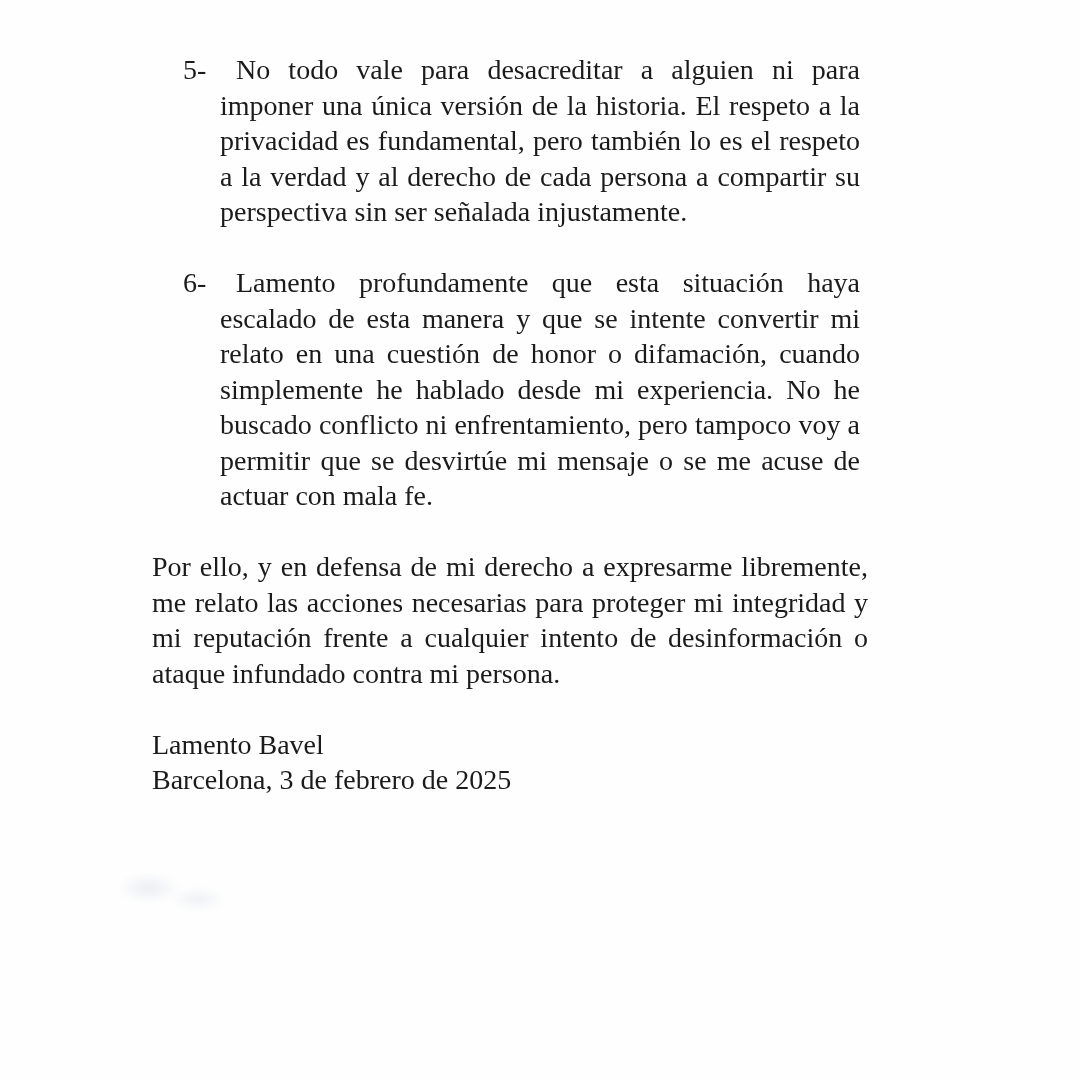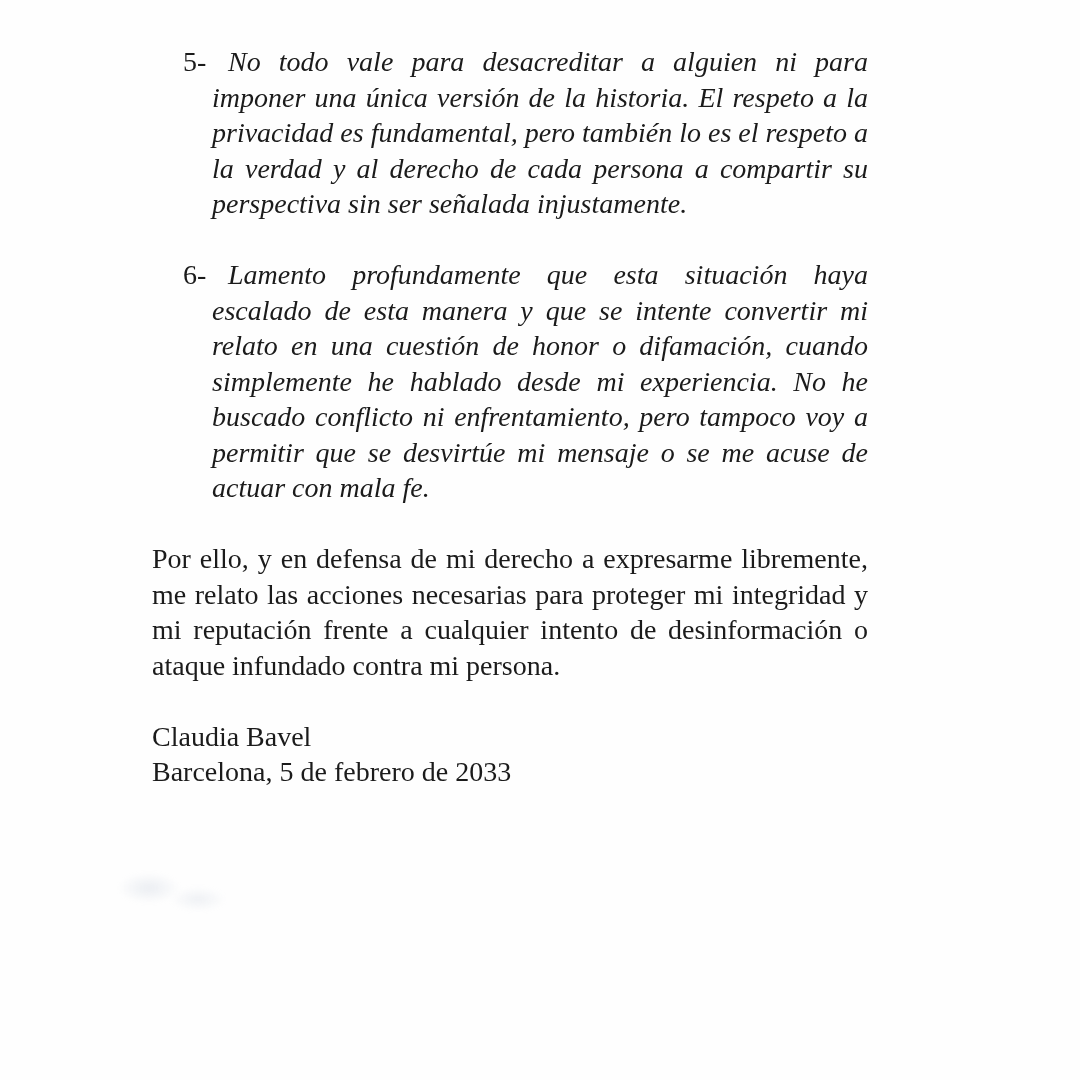--- a/index.html
+++ b/index.html
@@ -28,25 +28,24 @@
     position: relative;
     margin: 0 0 35.5px 60px;
     width: 656px;
   }
   .marker {
     position: absolute;
     left: -29px;
     top: 0;
   }
   .item-text {
-    margin: 0;
+    margin: 8px;
     text-align: justify;
     text-align-last: left;
     text-indent: 16px;
-    font-style: italic;
   }
   .closing {
     margin: 0 0 35.5px 0;
     text-align: justify;
     text-align-last: left;
   }
   .signature p {
     margin: 0;
   }
   .smudge {
@@ -74,20 +73,20 @@
     </div>
 
     <div class="list-item">
       <span class="marker">6-</span>
       <p class="item-text">Lamento profundamente que esta situación haya escalado de esta manera y que se intente convertir mi relato en una cuestión de honor o difamación, cuando simplemente he hablado desde mi experiencia. No he buscado conflicto ni enfrentamiento, pero tampoco voy a permitir que se desvirtúe mi mensaje o se me acuse de actuar con mala fe.</p>
     </div>
 
     <p class="closing">Por ello, y en defensa de mi derecho a expresarme libremente, me relato las acciones necesarias para proteger mi integridad y mi reputación frente a cualquier intento de desinformación o ataque infundado contra mi persona.</p>
 
     <div class="signature">
-      <p>Claudia Bavel</p>
-      <p>Barcelona, 5 de febrero de 2033</p>
+      <p>Lamento Bavel</p>
+      <p>Barcelona, 3 de febrero de 2025</p>
     </div>
 
   </div>
 
   <div class="smudge"></div>
 </div>
 
 </body></html>

